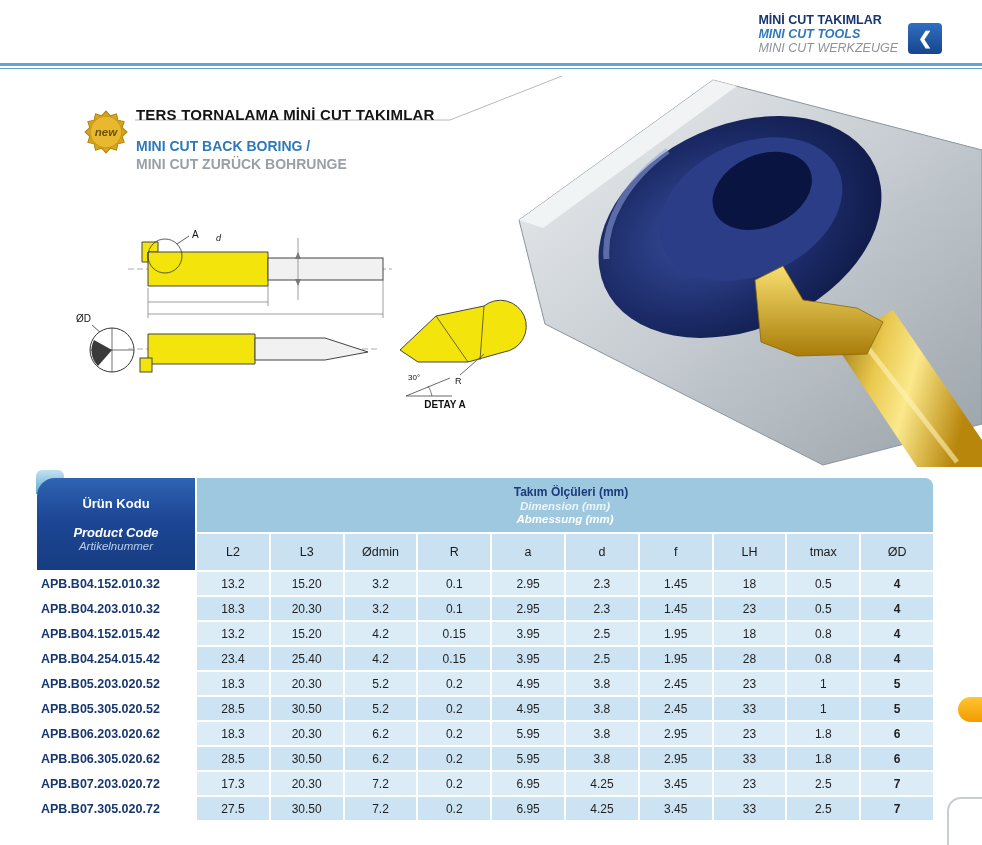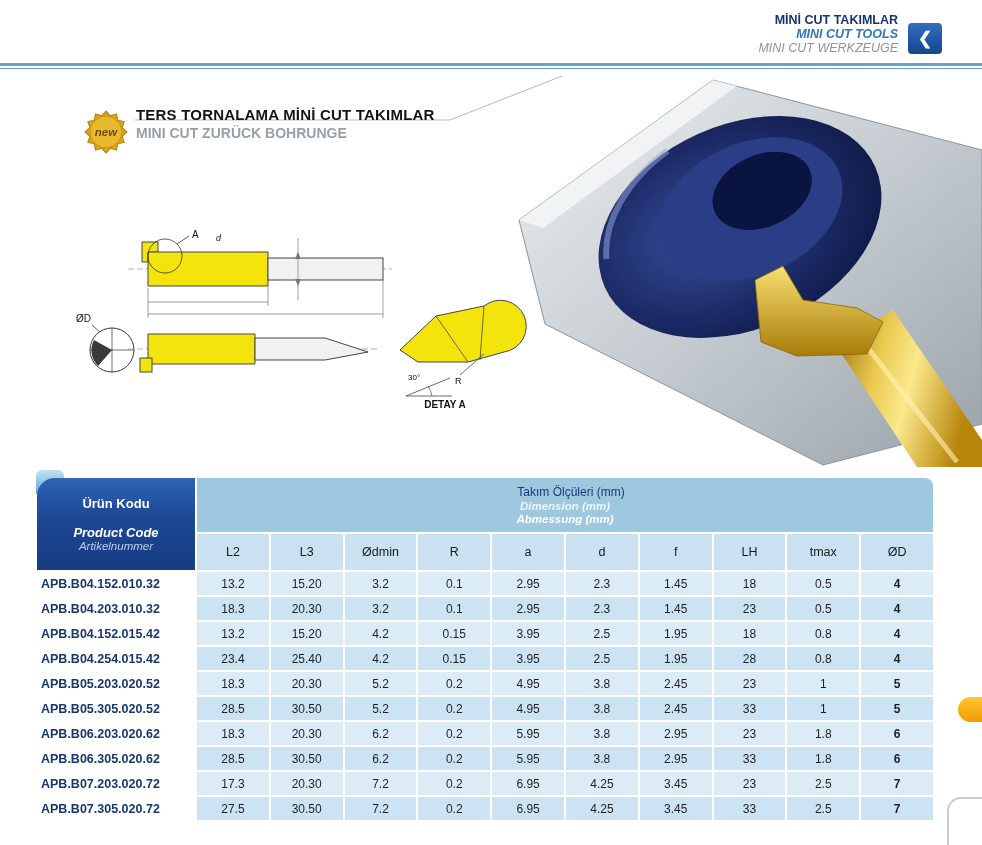--- a/index.html
+++ b/index.html
@@ -1,21 +1,21 @@
 <!DOCTYPE html>
 <html><head>
 <meta charset="utf-8">
 <style>
   html,body { margin:0; padding:0; }
   body {
     width:982px; height:845px; position:relative; overflow:hidden;
     background:#ffffff; font-family:"Liberation Sans", sans-serif;
   }
   
-  .hdr { position:absolute; top:13px; right:84px; text-align:right; }
+  .hdr { position:absolute; top:13px; right:84px; }
   .hdr .l1 { font-size:12.5px; font-weight:700; color:#16356f; line-height:14px; }
   .hdr .l2 { font-size:12.5px; font-weight:700; font-style:italic; color:#2f79b9; line-height:14px; }
   .hdr .l3 { font-size:12.5px; font-style:italic; color:#8d9399; line-height:14px; }
   .chev {
     position:absolute; top:23px; right:40px; width:34px; height:31px;
     background:linear-gradient(180deg,#2e6fc0,#17458d); border-radius:4px;
     color:#fff; display:flex; align-items:center; justify-content:center;
     font-size:17px; font-weight:700;
   }
   
@@ -45,21 +45,21 @@
   table { border-collapse:separate; border-spacing:2px; width:100%; table-layout:fixed; }
   th, td { padding:0; }
   th.codehead {
     background:linear-gradient(180deg,#2f63b4 0%, #1c4794 45%, #173c82 100%);
     border-top-left-radius:18px; color:#fff; vertical-align:middle; text-align:center;
   }
   th.codehead .c1 { font-size:13px; font-weight:700; }
   th.codehead .c2 { font-size:13px; font-weight:700; font-style:italic; margin-top:14px; }
   th.codehead .c3 { font-size:11.5px; font-style:italic; font-weight:400; color:#b9cdea; margin-top:0; }
   th.dimhead { background:#9ec7e0; height:54px; vertical-align:middle; text-align:center; border-top-right-radius:8px; }
-  th.dimhead .d1 { font-size:12px; font-weight:400; color:#1b3a7a;padding-left:12px; }
+  th.dimhead .d1 { font-size:12px; font-weight:700; color:#1b3a7a;padding-left:12px; }
   th.dimhead .d2 { font-size:11.5px; font-style:italic; color:#edf5fb; margin-top:1px; }
   th.dimhead .d3 { font-size:11.5px; font-style:italic; color:#ffffff; margin-top:1px; }
   th.colhead { background:#c9e1f0; height:36px; font-size:12.5px; font-weight:400; color:#1a1a1a; text-align:center; }
   td.code { background:#ffffff; color:#17376f; font-weight:700; font-size:12.5px; height:23px; text-align:left; padding-left:4px; white-space:nowrap; }
   td.val { background:#dcecf7; color:#1f1f1f; font-size:12px; height:23px; text-align:center; }
   tr.alt td.val { background:#cbe3f2; }
   td.val.od { font-weight:700; }
 </style>
 </head>
 <body>
@@ -83,20 +83,21 @@
 </svg>
 
 <svg class="badge" viewBox="0 0 42 42">
   <polygon points="41,21 36.45,25.14 38.32,31 32.31,32.31 31,38.32 25.14,36.45 21,41 16.86,36.45 11,38.32 9.69,32.31 3.68,31 5.55,25.14 1,21 5.55,16.86 3.68,11 9.69,9.69 11,3.68 16.86,5.55 21,1 25.14,5.55 31,3.68 32.31,9.69 38.32,11 36.45,16.86" fill="#d9a41f" stroke="#b2820e" stroke-width="1"></polygon>
   <circle cx="21" cy="21" r="15" fill="#e8b92e" stroke="#c79a15" stroke-width="1"></circle>
   <text x="21" y="25" text-anchor="middle" font-size="11" font-style="italic" font-weight="700" fill="#6e4f00" font-family="Liberation Sans, sans-serif">new</text>
 </svg>
 
 <div class="title">
   <div class="t1">TERS TORNALAMA MİNİ CUT TAKIMLAR</div>
+  <div class="t2">MINI CUT BACK BORING /</div>
   <div class="t3">MINI CUT ZURÜCK BOHRUNGE</div>
 </div>
 
 <svg class="drawings" width="500" height="205" viewBox="0 0 500 205">
 
   <g>
     <line x1="58" y1="41" x2="322" y2="41" stroke="#999" stroke-width="0.8" stroke-dasharray="6 3"></line>
     <polygon points="72,14 88,14 88,24 78,24 78,34 72,34" fill="#f3e50c" stroke="#444" stroke-width="1"></polygon>
     <polygon points="78,24 198,24 198,58 78,58" fill="#f3e50c" stroke="#444" stroke-width="1"></polygon>
     <rect x="198" y="30" width="115" height="22" fill="#f1f1f1" stroke="#444" stroke-width="1"></rect>

